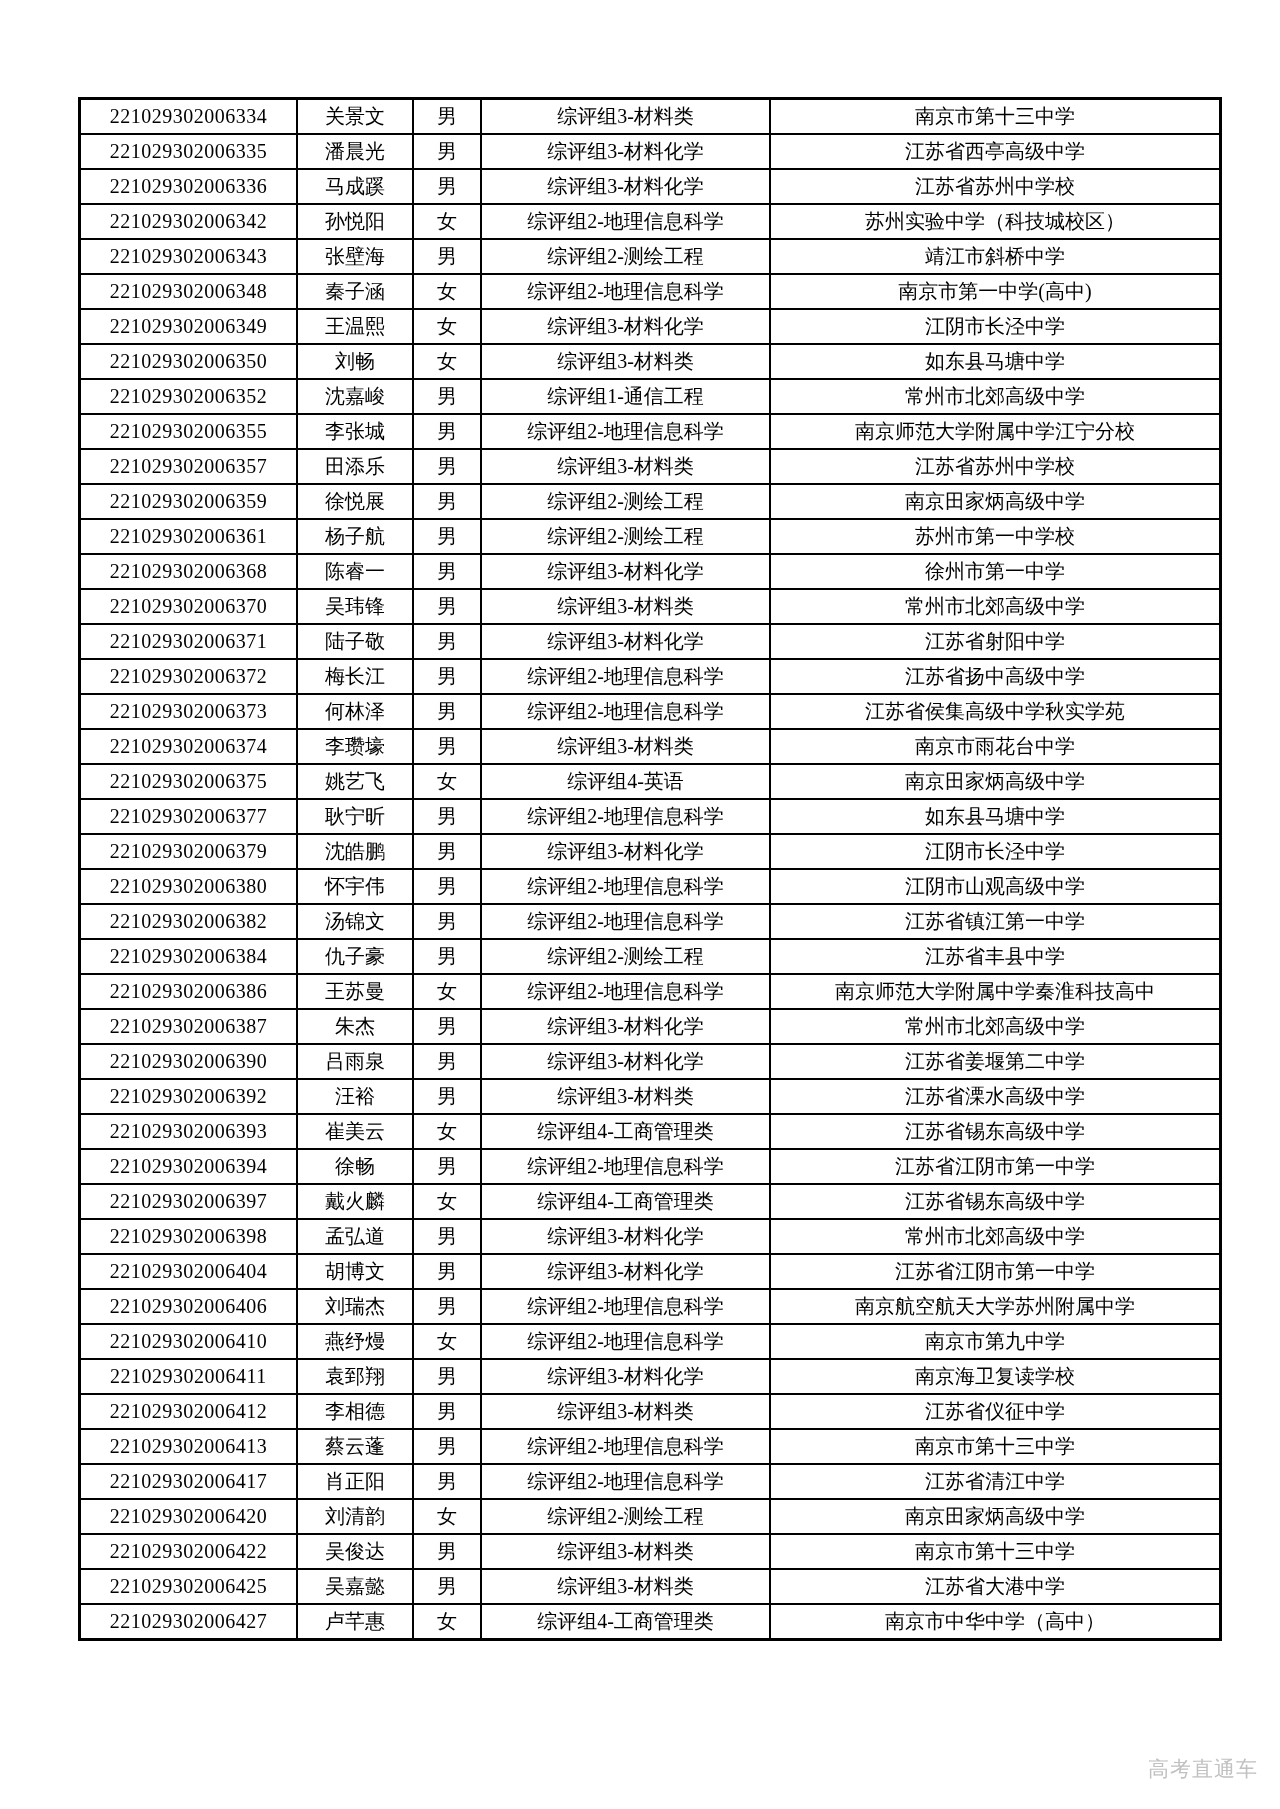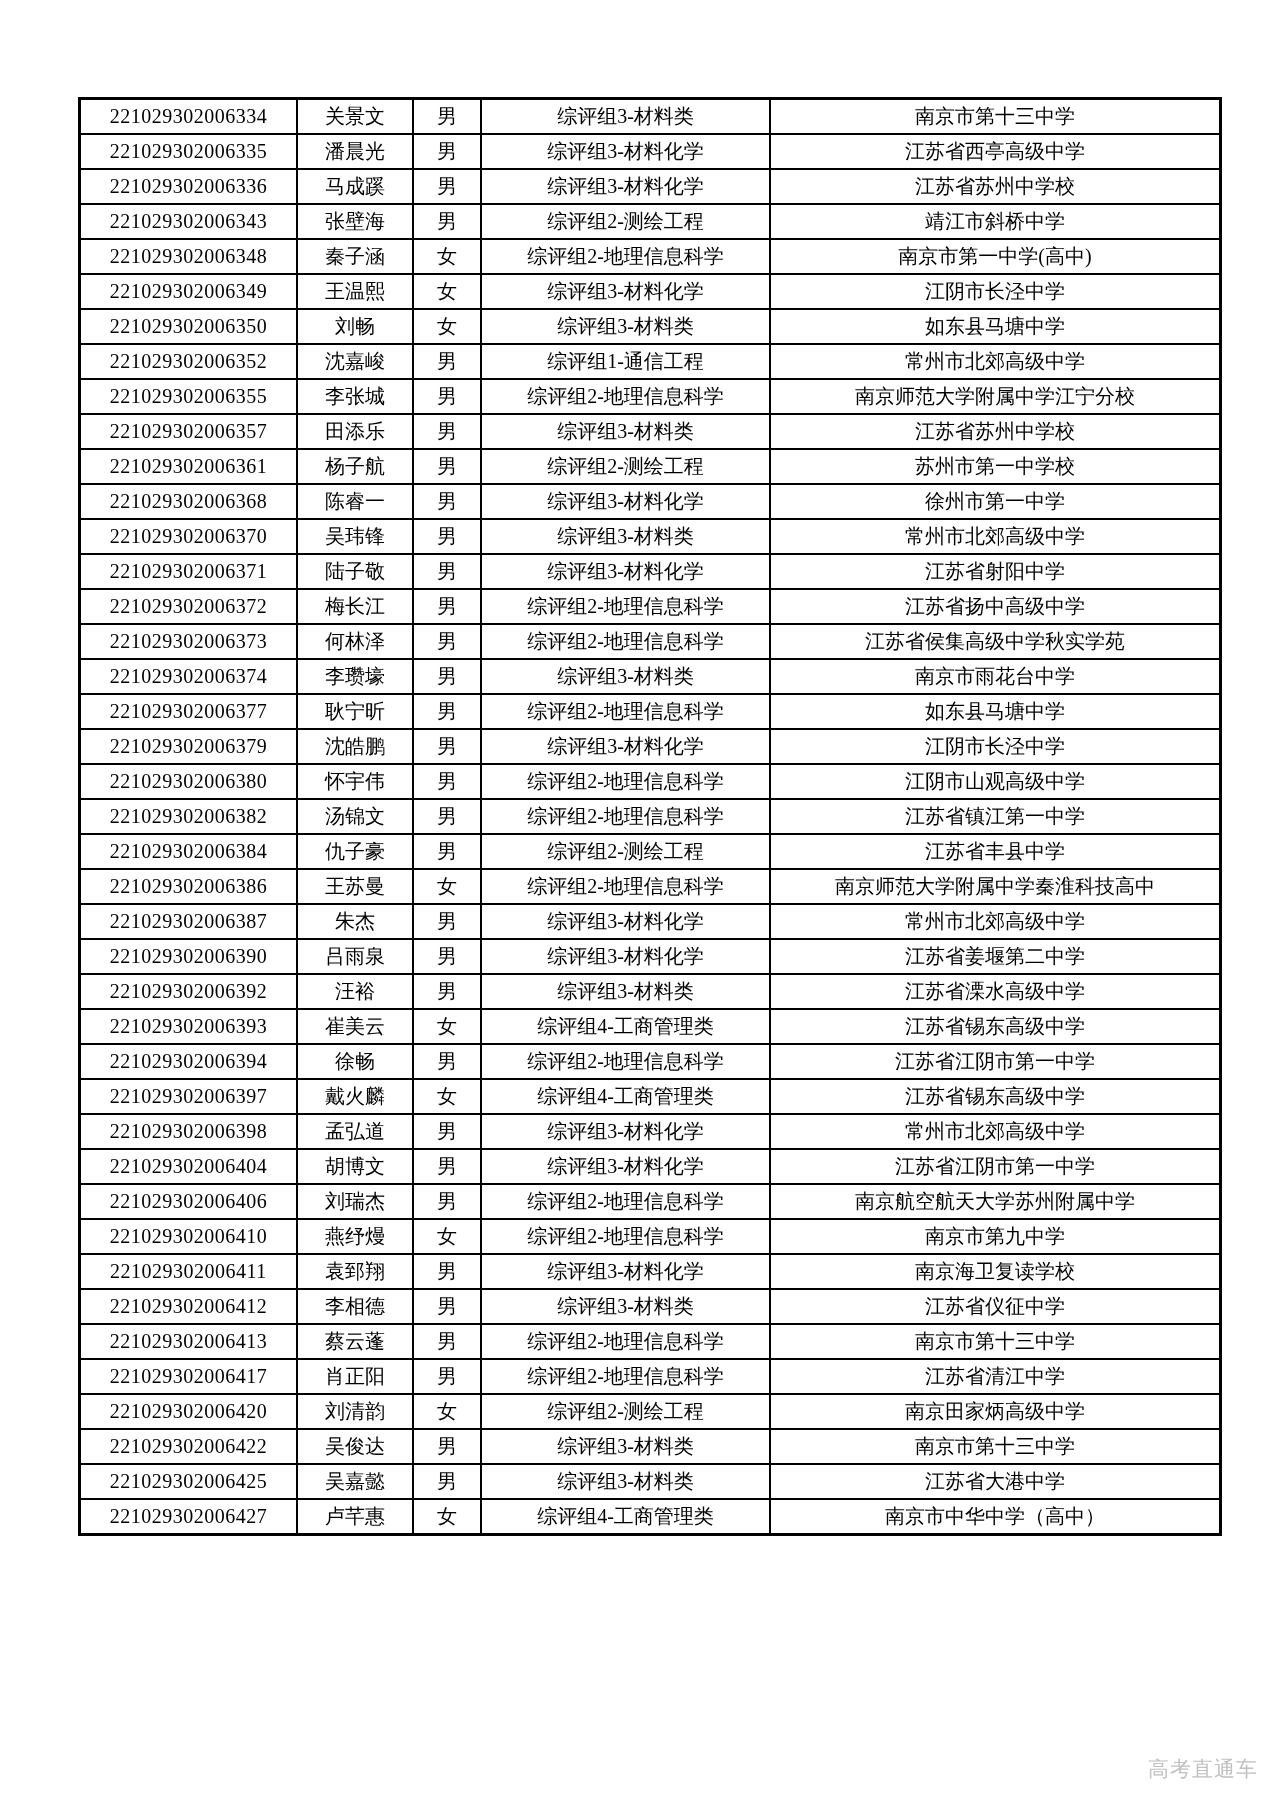--- a/index.html
+++ b/index.html
@@ -78,20 +78,27 @@
           <td class="c4">江苏省西亭高级中学</td>
         </tr>
         <tr>
           <td class="c0">221029302006336</td>
           <td class="c1">马成蹊</td>
           <td class="c2">男</td>
           <td class="c3">综评组3-材料化学</td>
           <td class="c4">江苏省苏州中学校</td>
         </tr>
         <tr>
+          <td class="c0">221029302006342</td>
+          <td class="c1">孙悦阳</td>
+          <td class="c2">女</td>
+          <td class="c3">综评组2-地理信息科学</td>
+          <td class="c4">苏州实验中学（科技城校区）</td>
+        </tr>
+        <tr>
           <td class="c0">221029302006343</td>
           <td class="c1">张壁海</td>
           <td class="c2">男</td>
           <td class="c3">综评组2-测绘工程</td>
           <td class="c4">靖江市斜桥中学</td>
         </tr>
         <tr>
           <td class="c0">221029302006348</td>
           <td class="c1">秦子涵</td>
           <td class="c2">女</td>
@@ -127,20 +134,27 @@
           <td class="c4">南京师范大学附属中学江宁分校</td>
         </tr>
         <tr>
           <td class="c0">221029302006357</td>
           <td class="c1">田添乐</td>
           <td class="c2">男</td>
           <td class="c3">综评组3-材料类</td>
           <td class="c4">江苏省苏州中学校</td>
         </tr>
         <tr>
+          <td class="c0">221029302006359</td>
+          <td class="c1">徐悦展</td>
+          <td class="c2">男</td>
+          <td class="c3">综评组2-测绘工程</td>
+          <td class="c4">南京田家炳高级中学</td>
+        </tr>
+        <tr>
           <td class="c0">221029302006361</td>
           <td class="c1">杨子航</td>
           <td class="c2">男</td>
           <td class="c3">综评组2-测绘工程</td>
           <td class="c4">苏州市第一中学校</td>
         </tr>
         <tr>
           <td class="c0">221029302006368</td>
           <td class="c1">陈睿一</td>
           <td class="c2">男</td>
@@ -174,20 +188,27 @@
           <td class="c2">男</td>
           <td class="c3">综评组2-地理信息科学</td>
           <td class="c4">江苏省侯集高级中学秋实学苑</td>
         </tr>
         <tr>
           <td class="c0">221029302006374</td>
           <td class="c1">李瓒壕</td>
           <td class="c2">男</td>
           <td class="c3">综评组3-材料类</td>
           <td class="c4">南京市雨花台中学</td>
+        </tr>
+        <tr>
+          <td class="c0">221029302006375</td>
+          <td class="c1">姚艺飞</td>
+          <td class="c2">女</td>
+          <td class="c3">综评组4-英语</td>
+          <td class="c4">南京田家炳高级中学</td>
         </tr>
         <tr>
           <td class="c0">221029302006377</td>
           <td class="c1">耿宁昕</td>
           <td class="c2">男</td>
           <td class="c3">综评组2-地理信息科学</td>
           <td class="c4">如东县马塘中学</td>
         </tr>
         <tr>
           <td class="c0">221029302006379</td>

